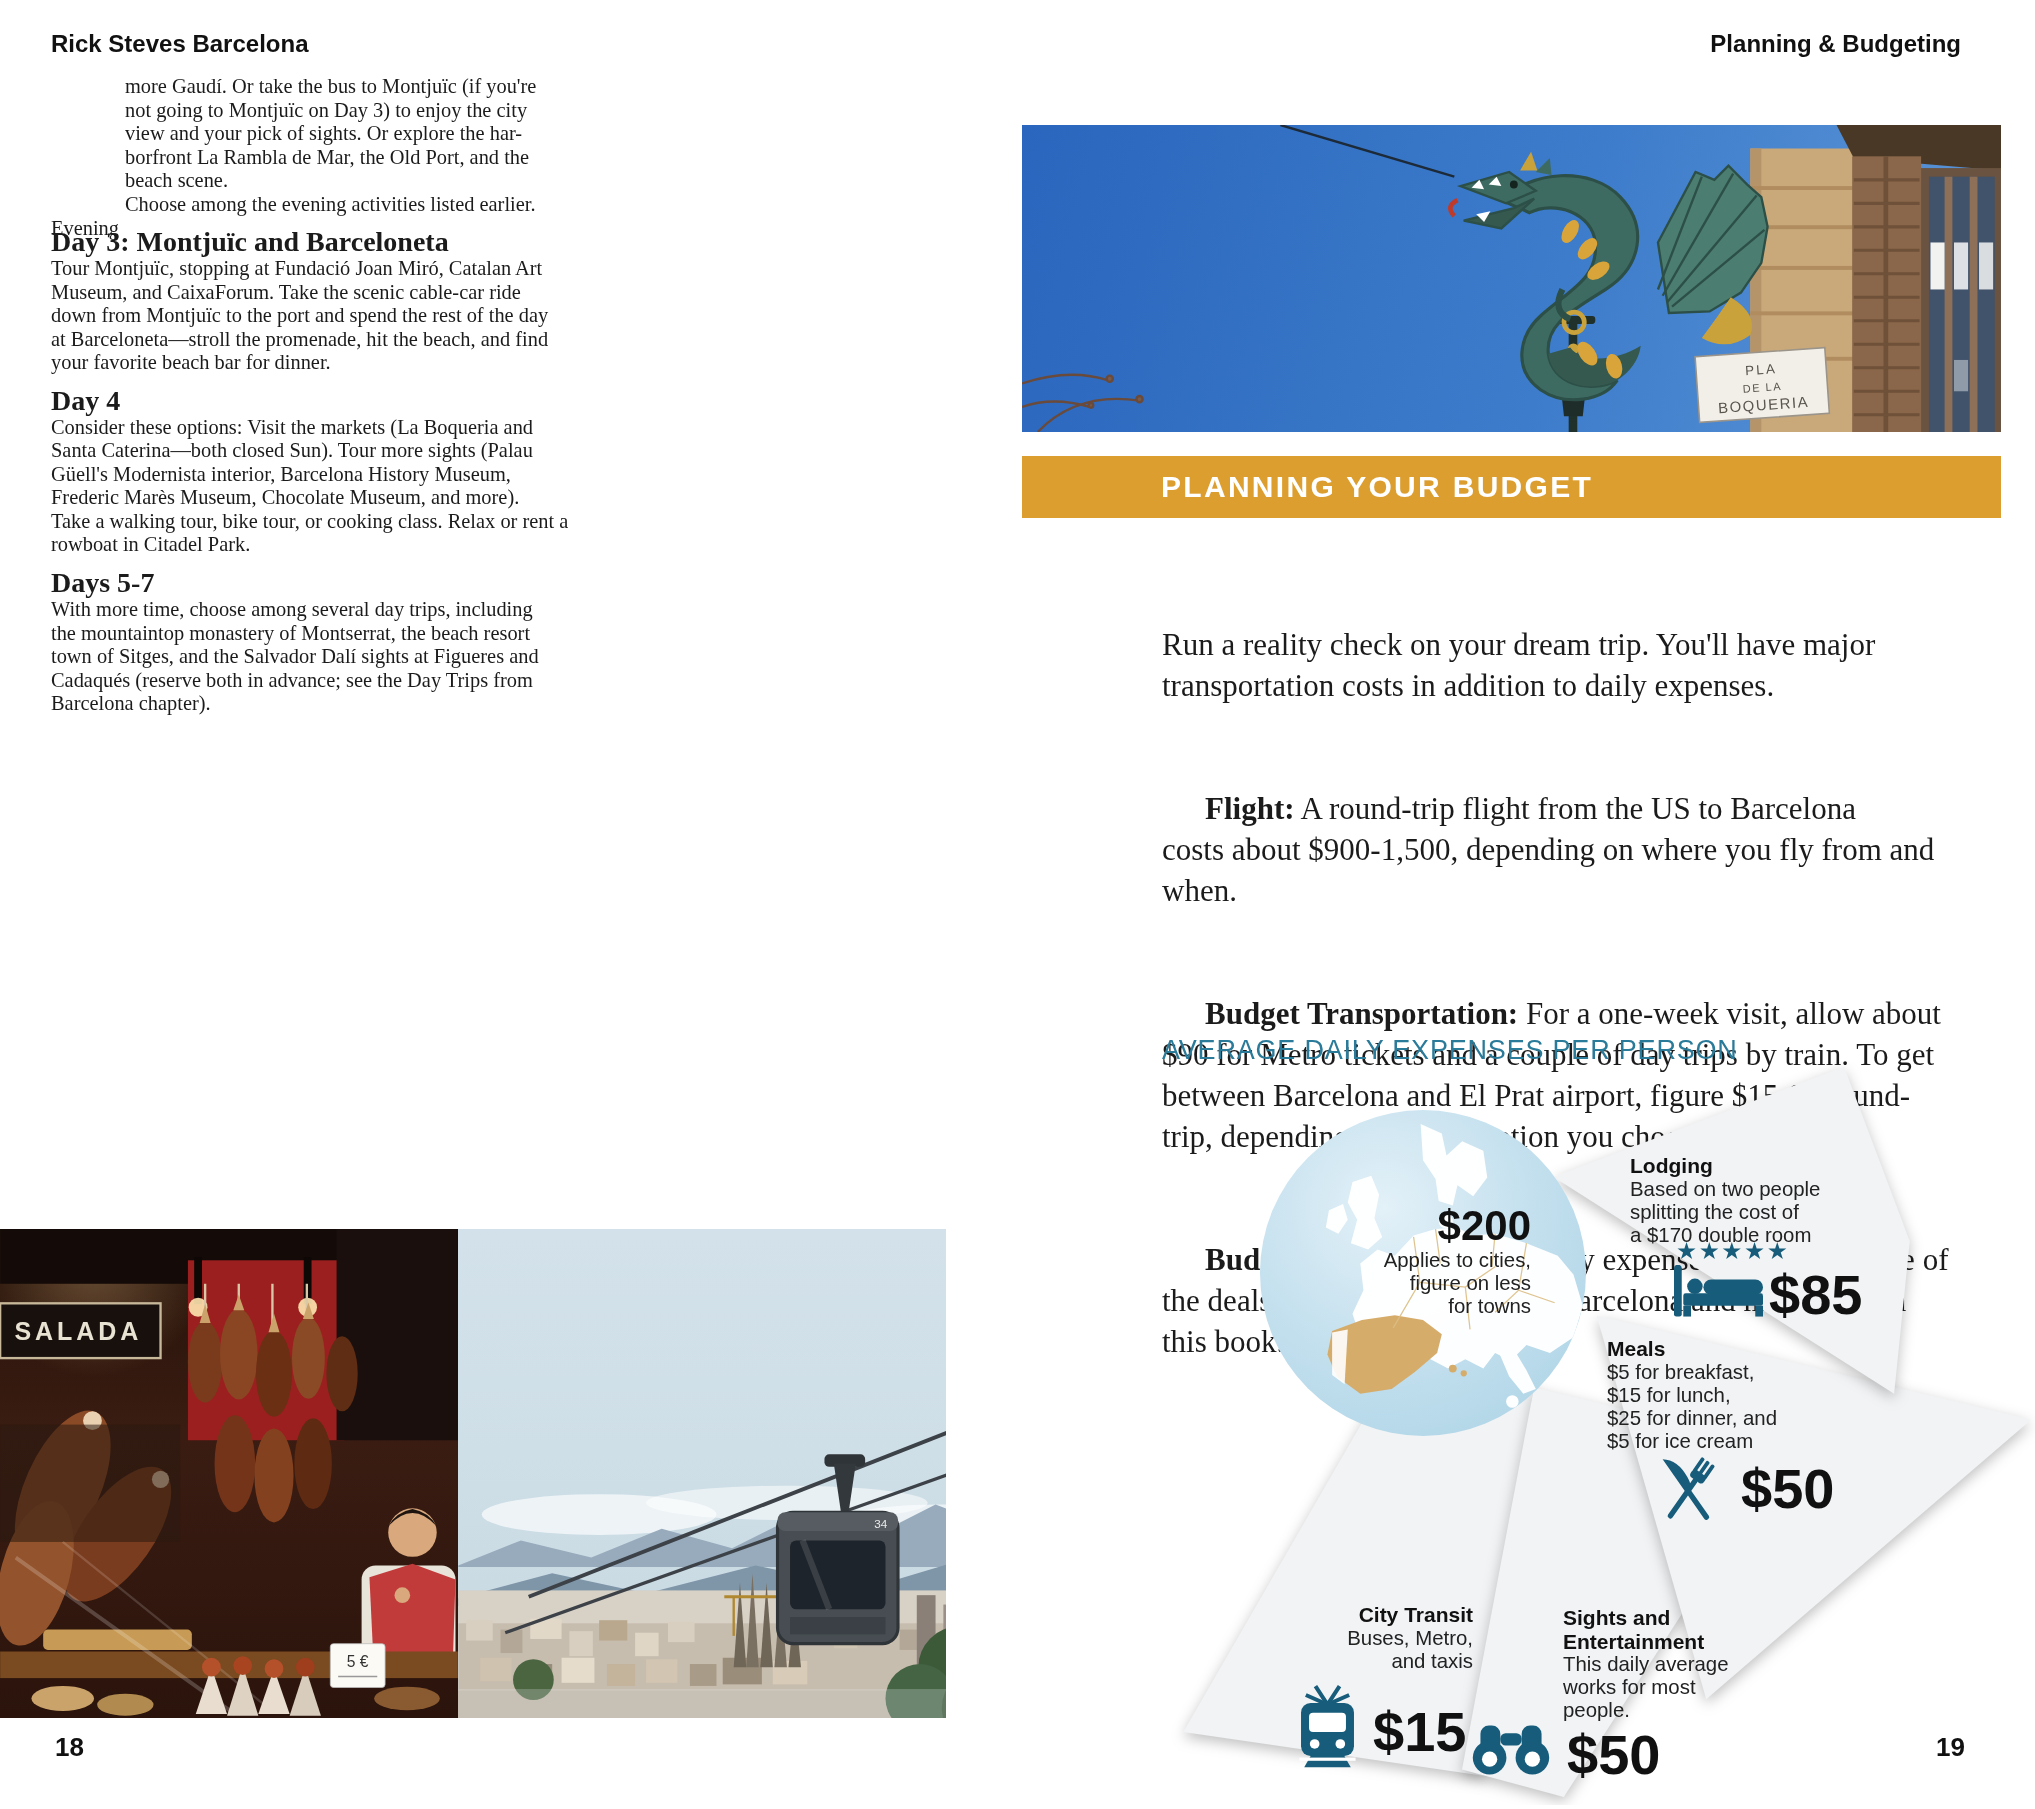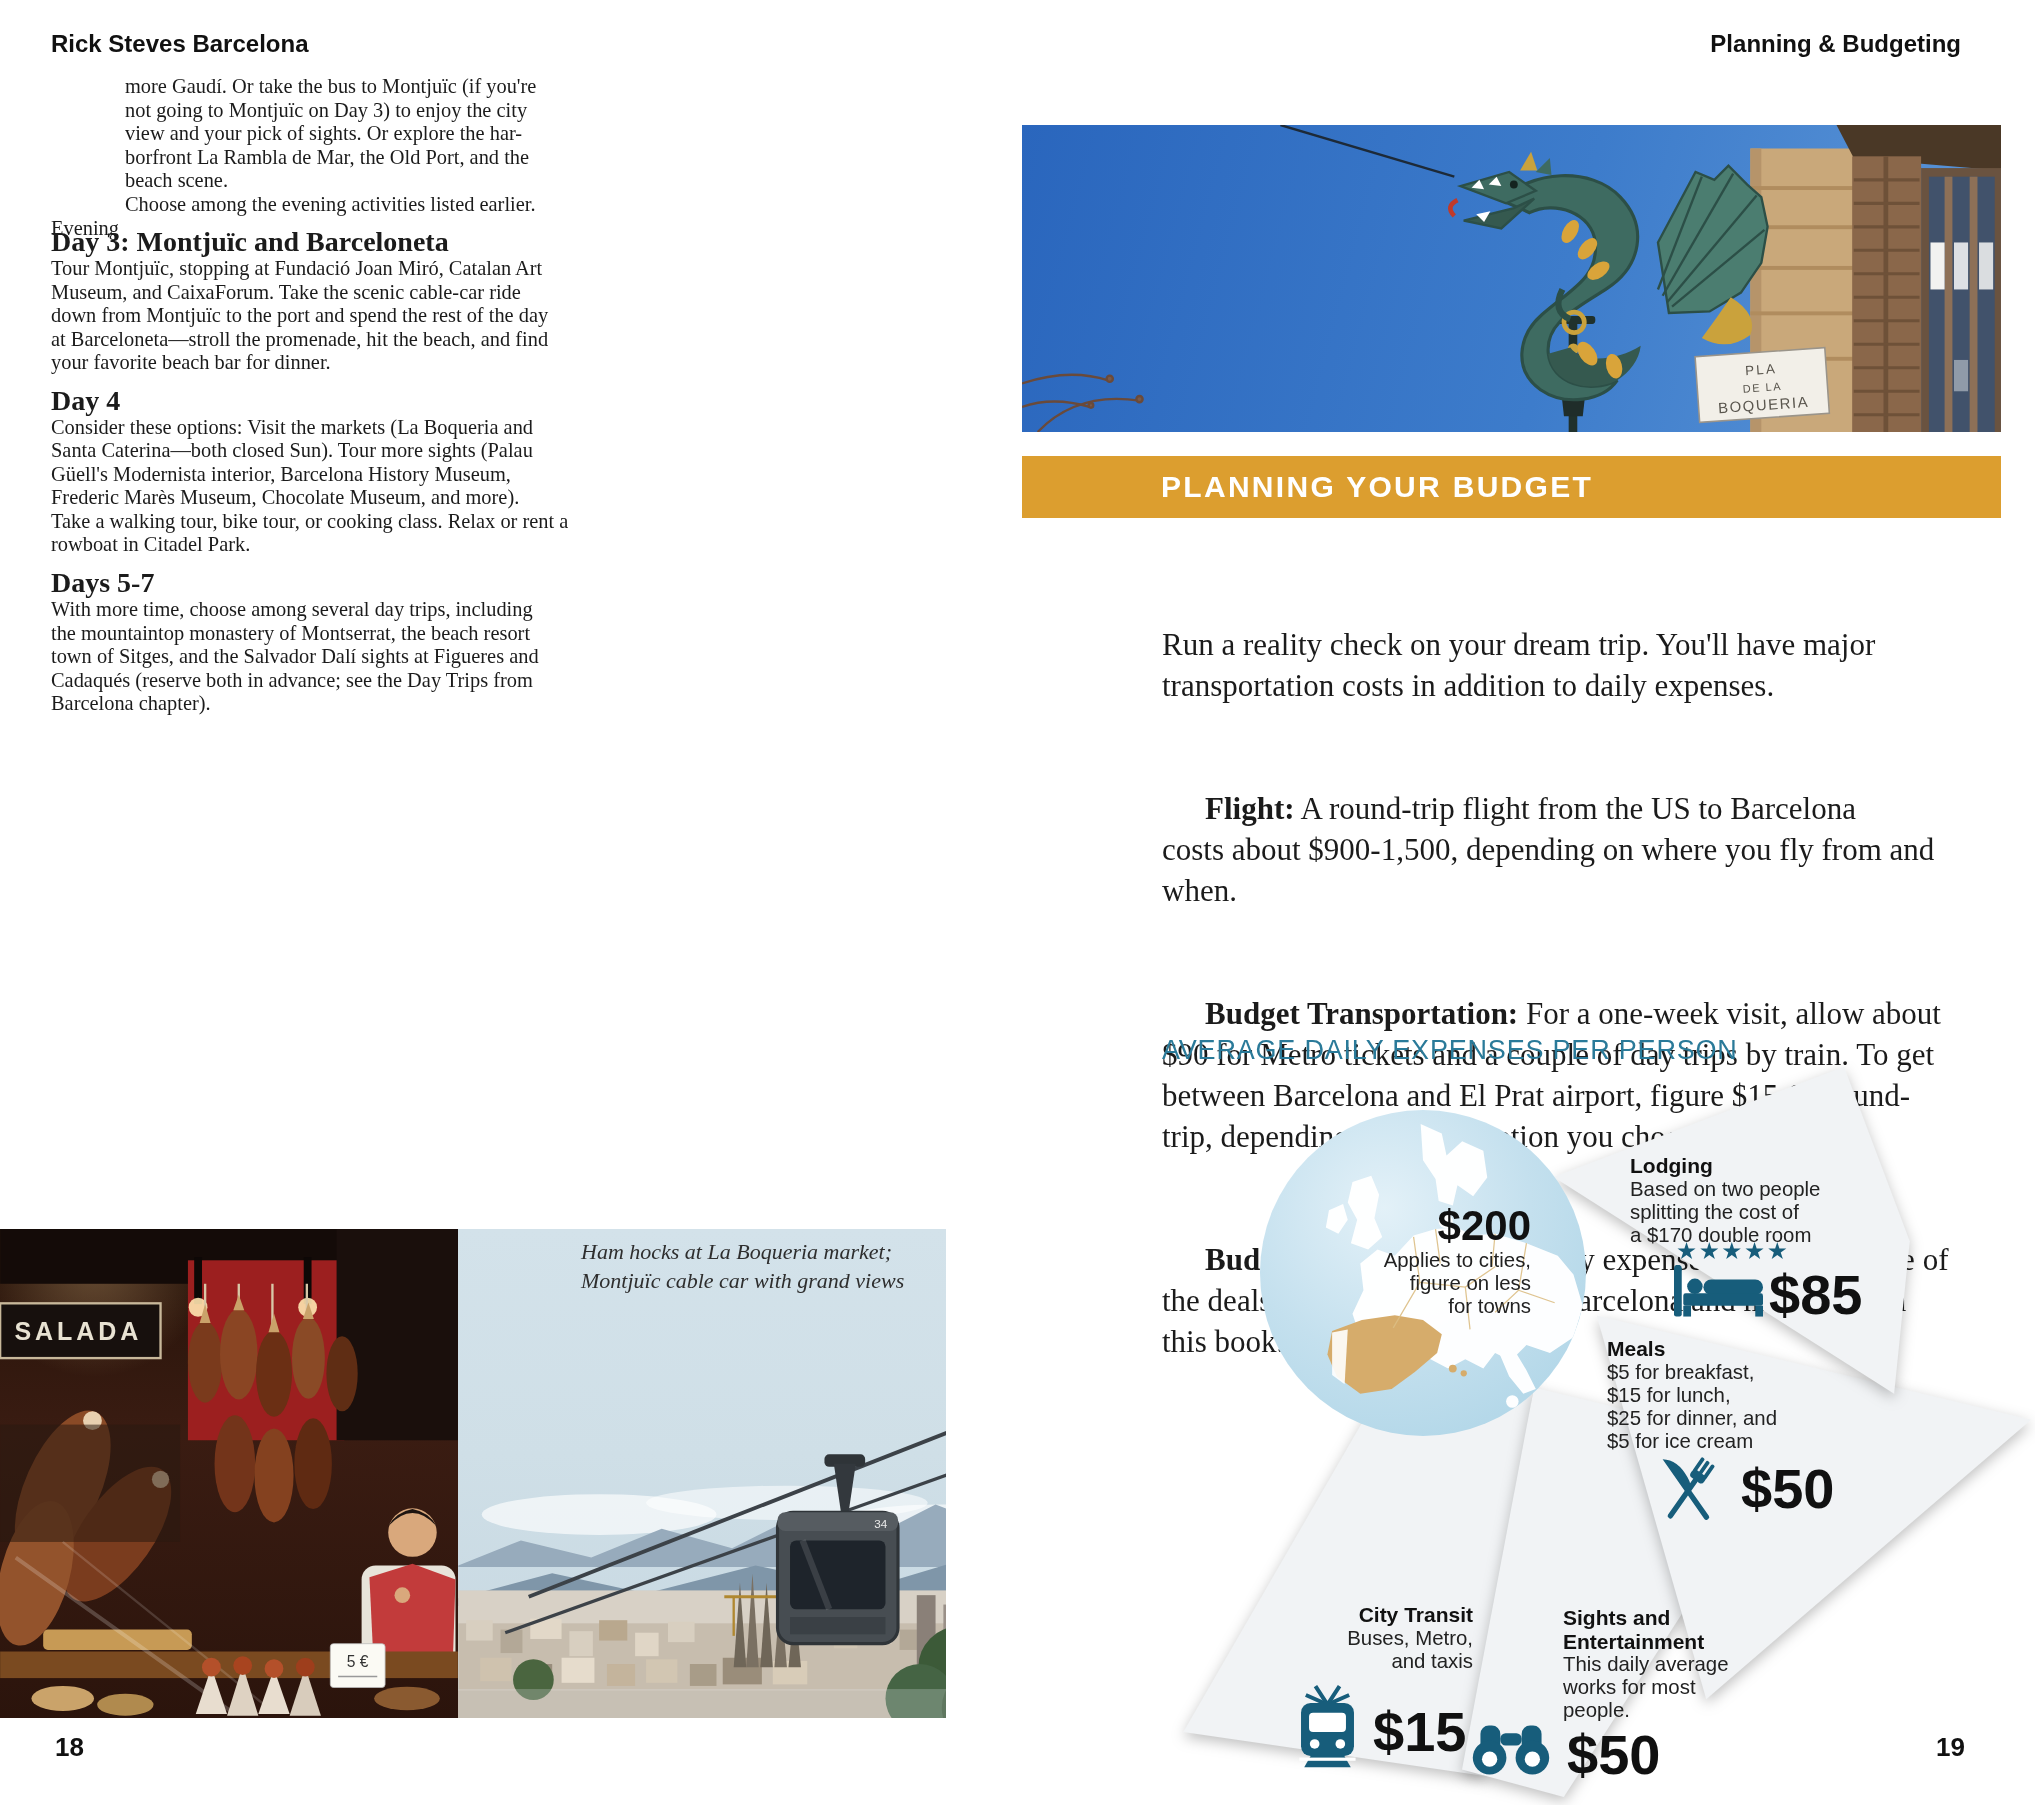--- a/index.html
+++ b/index.html
@@ -230,22 +230,20 @@
         <circle cx="640" cy="560" r="52" fill="#3c5a38"></circle>
         <circle cx="700" cy="530" r="58" fill="#2f4a2c"></circle>
         <circle cx="590" cy="600" r="44" fill="#456444"></circle>
         <circle cx="668" cy="612" r="50" fill="#32502f"></circle>
         <circle cx="96" cy="576" r="26" fill="#4a653f"></circle>
       </g>
       <rect x="0" y="588" width="715" height="37" fill="#e6ebee" opacity="0.25"></rect>
     </svg>
   </div>
 
-  <div class="abs caption" style="left:581px;top:1237px;">Ham hocks at La Boqueria market;
-Montjuïc cable car with grand views</div>
 
   <div class="abs pagenum" style="left:55px;top:1732px;">18</div>
 
   <div class="abs runhead" style="right:74px;top:30px;">Planning &amp; Budgeting</div>
 
   <div class="abs photo dragonbg" style="left:1022px;top:125px;width:979px;height:307px;">
     <svg width="979" height="307" viewBox="0 0 1250 392">
 
       <g>
         <rect x="930" y="30" width="132" height="362" fill="#c9a87a"></rect>

